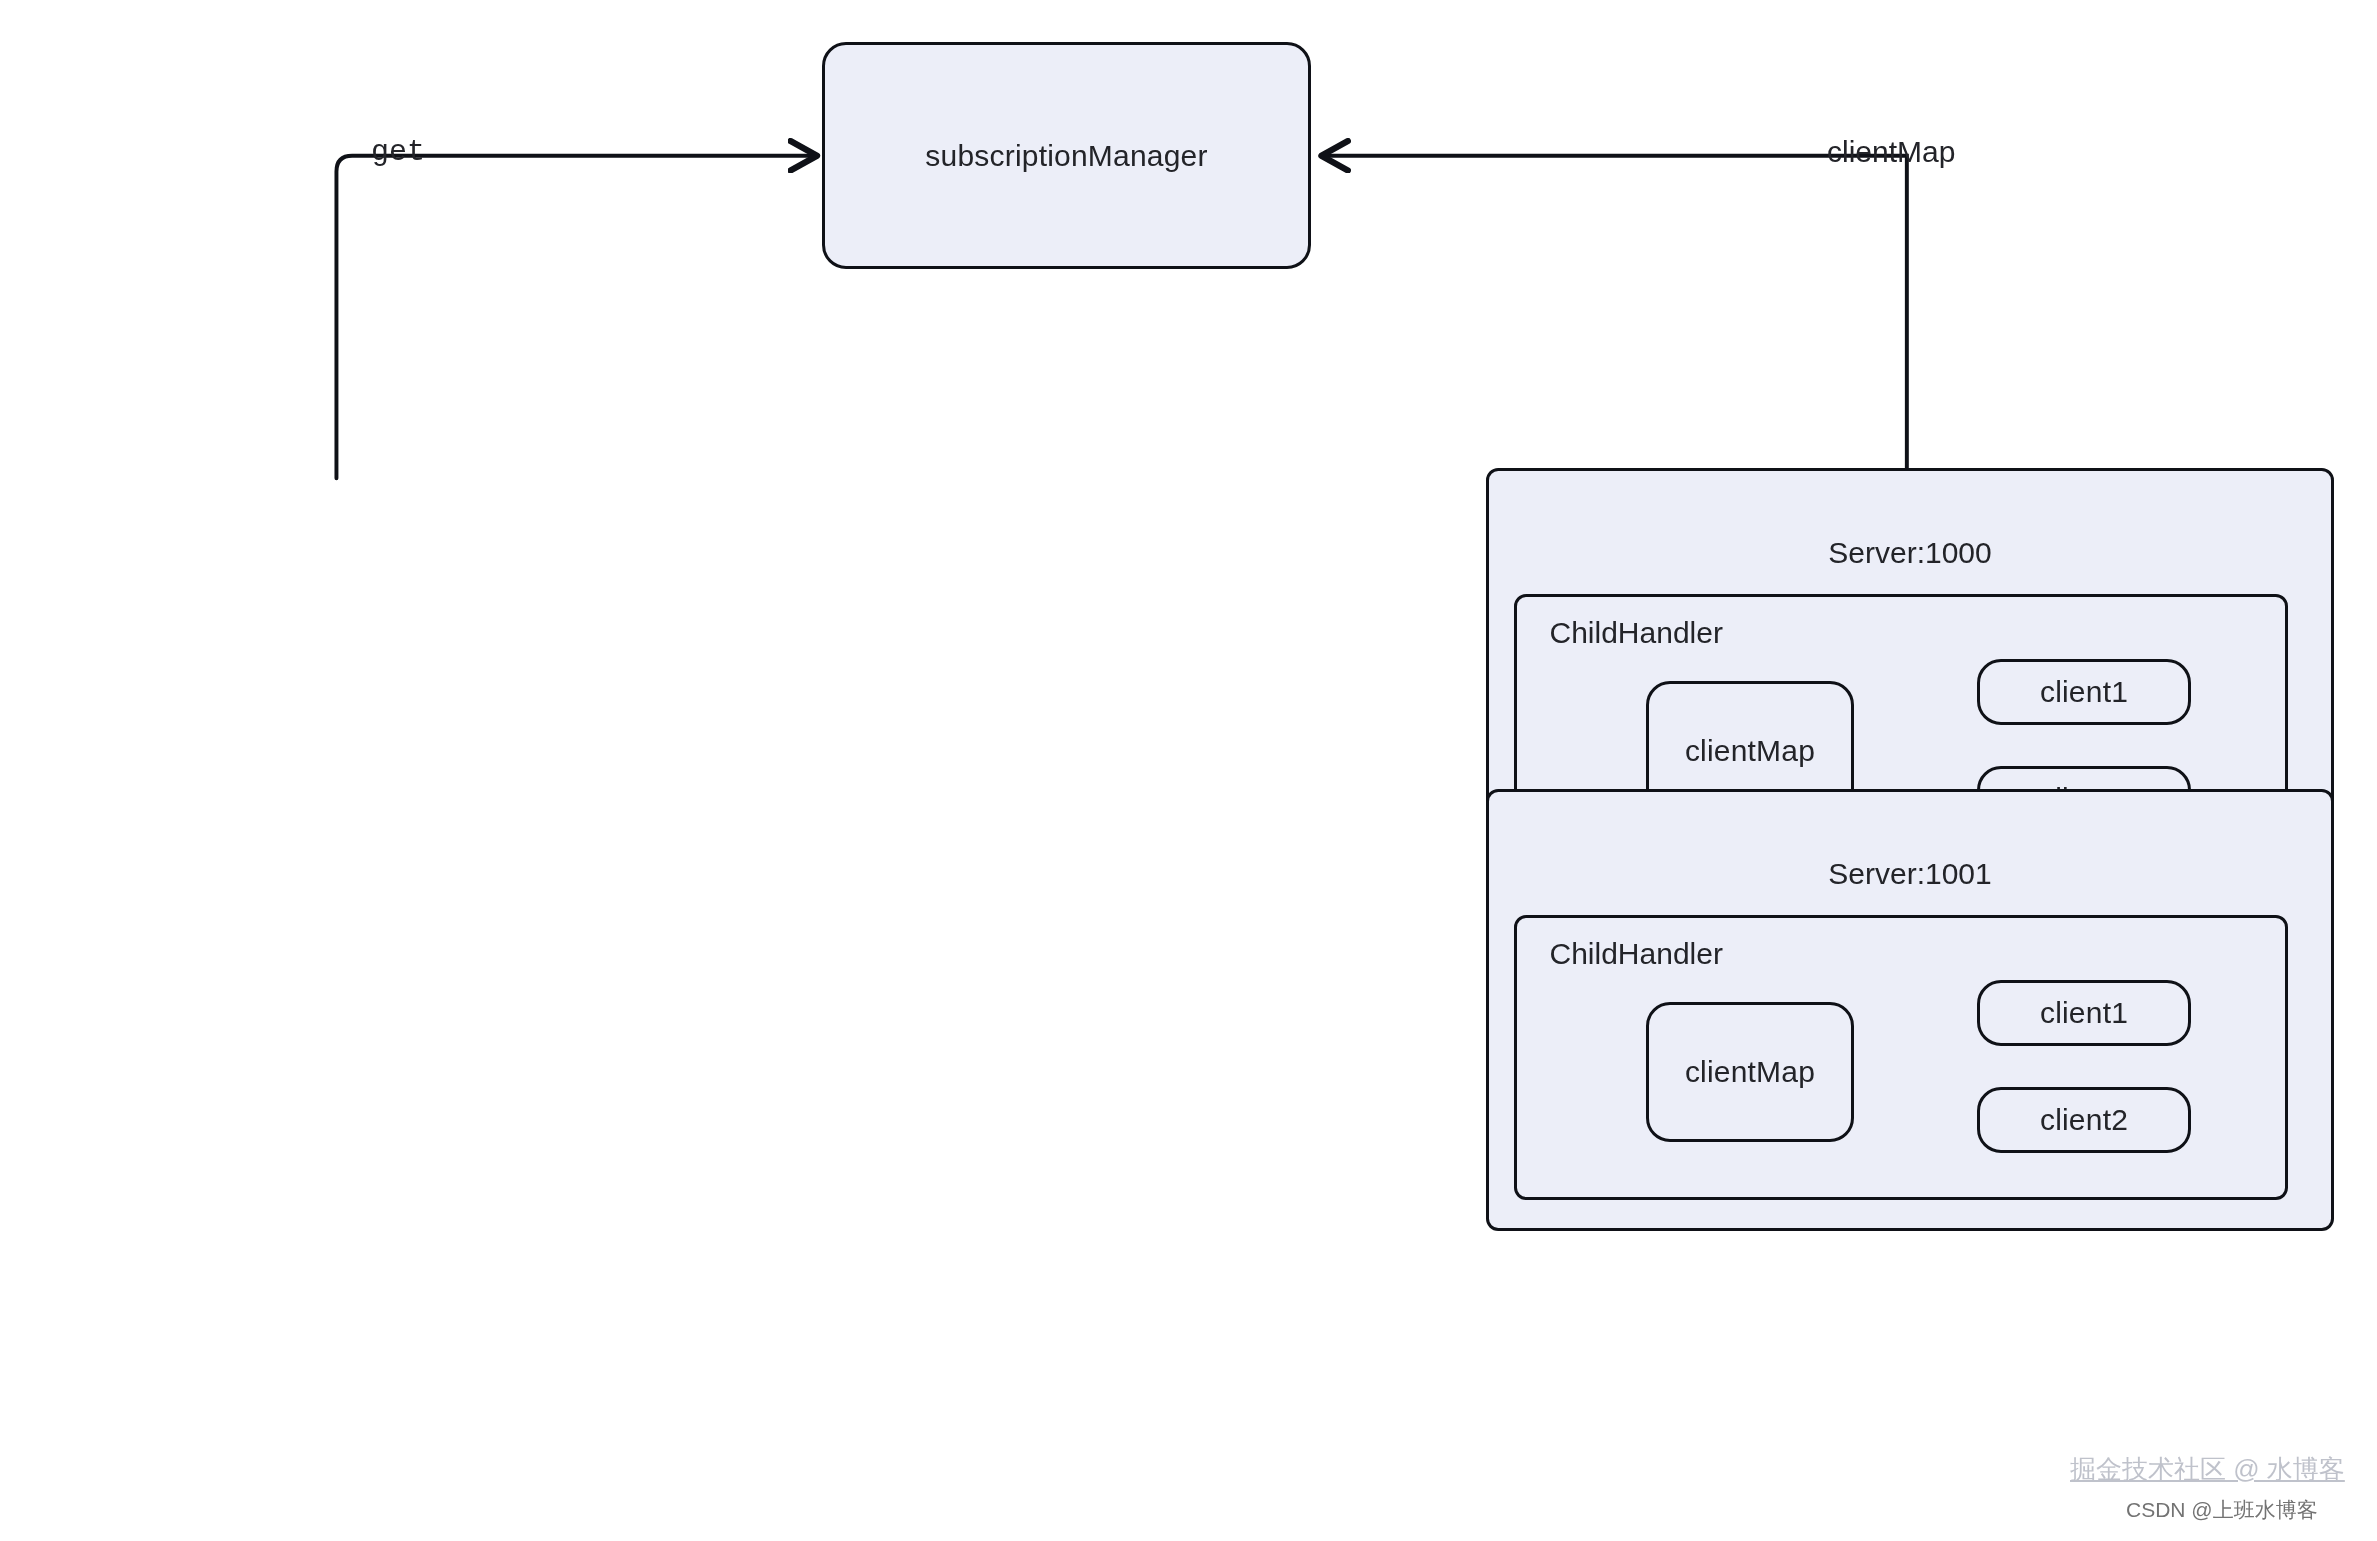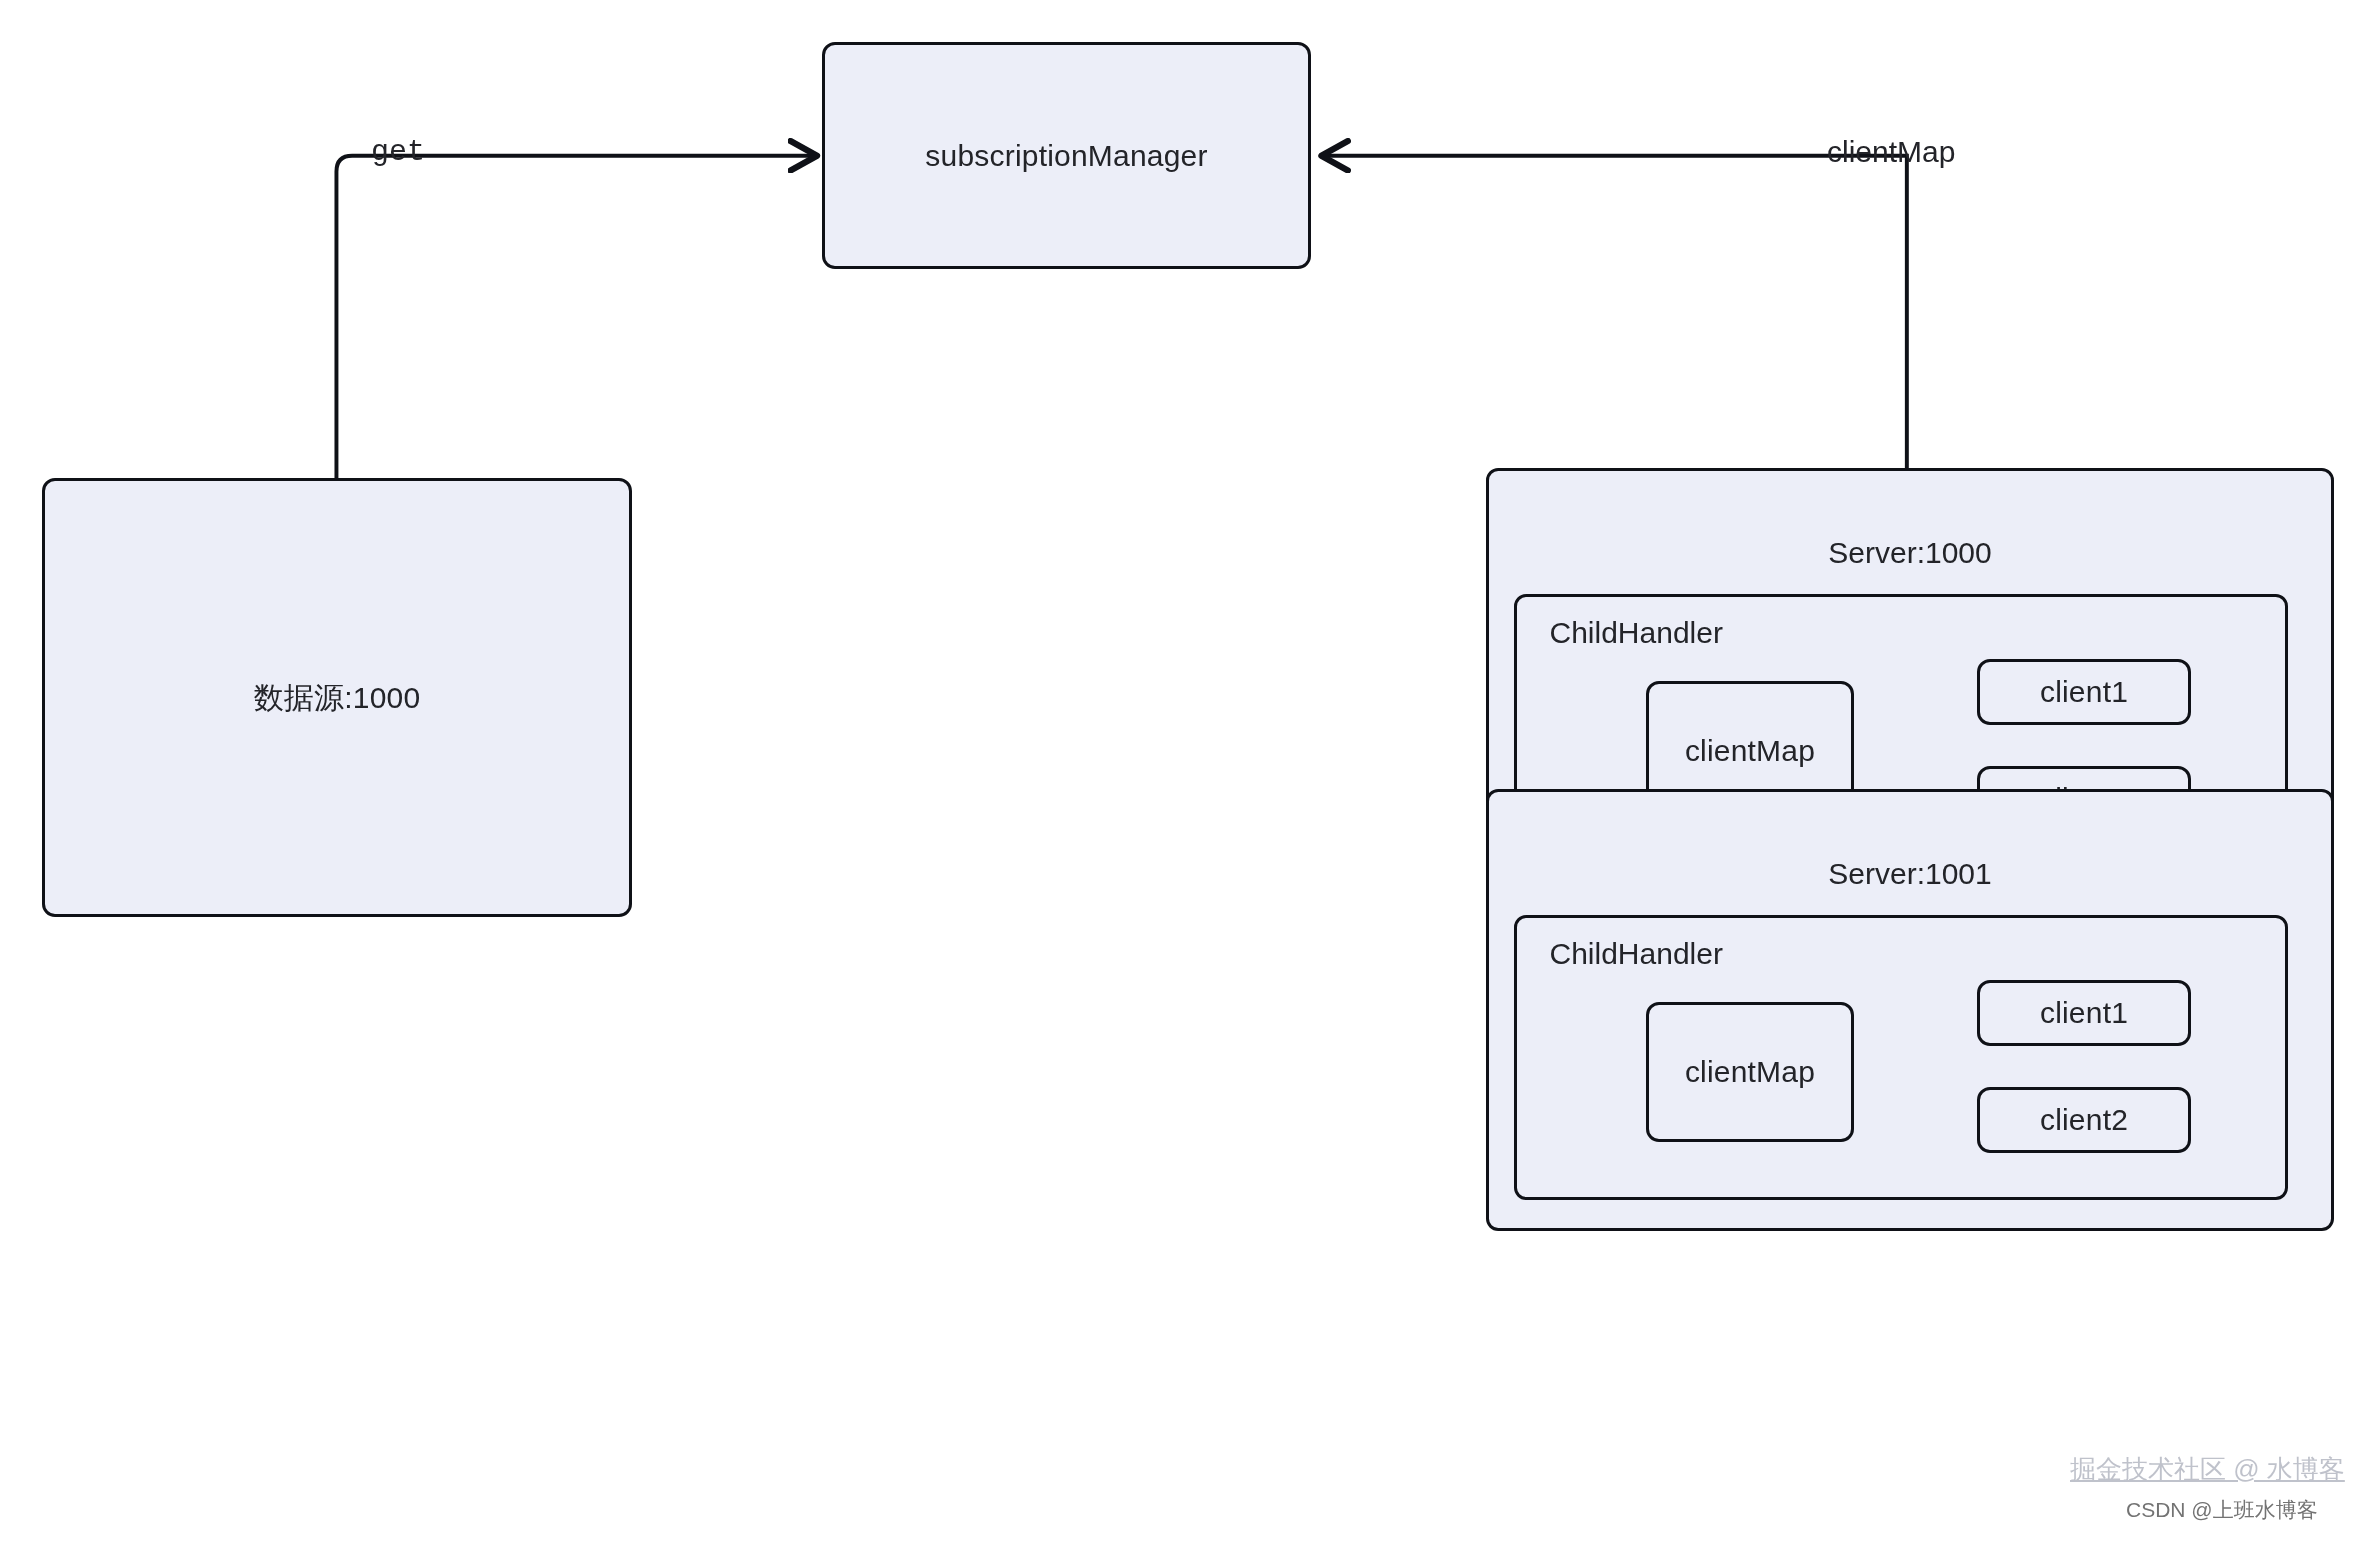--- a/index.html
+++ b/index.html
@@ -16,21 +16,21 @@
     width: 2377px;
     height: 1542px;
     background: #ffffff;
     overflow: hidden;
   }
   .node {
     position: absolute;
     box-sizing: border-box;
     background: #eceef8;
     border: 3.5px solid #0f1117;
-    border-radius: 13px;
+    border-radius: 24px;
     display: flex;
     align-items: center;
     justify-content: center;
   }
   .node-label {
     color: #232429;
     font-size: 30px;
     line-height: 1.2;
     letter-spacing: 0.2px;
     white-space: nowrap;
@@ -114,23 +114,20 @@
     <path d="M 2258 910 L 2222 910 Q 2198 910 2198 886 L 2198 866 Q 2198 856 2186 856" fill="none" stroke="#0f1117" stroke-width="4.5" stroke-linecap="round"></path>
 
     <path d="M 2258 1156 L 2222 1156 Q 2198 1156 2198 1180 L 2198 1202 Q 2198 1224 2174 1224 L 2126 1224" fill="none" stroke="#0f1117" stroke-width="4.5" stroke-linecap="round" marker-end="url(#arrowOpen)"></path>
     <path d="M 2258 1278 L 2222 1278 Q 2198 1278 2198 1254 L 2198 1234 Q 2198 1224 2186 1224" fill="none" stroke="#0f1117" stroke-width="4.5" stroke-linecap="round"></path>
   </svg>
 
   <div class="node" style="left:822px; top:42px; width:489px; height:227px;">
     <span class="node-label">subscriptionManager</span>
   </div>
 
-  <div class="node" style="left:42px; top:478px; width:590px; height:439px;">
-    <span class="node-label">数据源:1000</span>
-  </div>
 
   <div class="edge-label" style="left:371px; top:135px;font-family:Liberation Mono, monospace;">get</div>
   <div class="edge-label" style="left:1827px; top:135px;">clientMap</div>
 
   <div class="group" style="left:1486px; top:468px; width:848px; height:469px;">
     <div class="group-title-center">Server:1000</div>
 
     <div class="group" style="left:24.5px; top:123px; width:774px; height:285px;">
       <div class="group-title-left">ChildHandler</div>
     </div>

